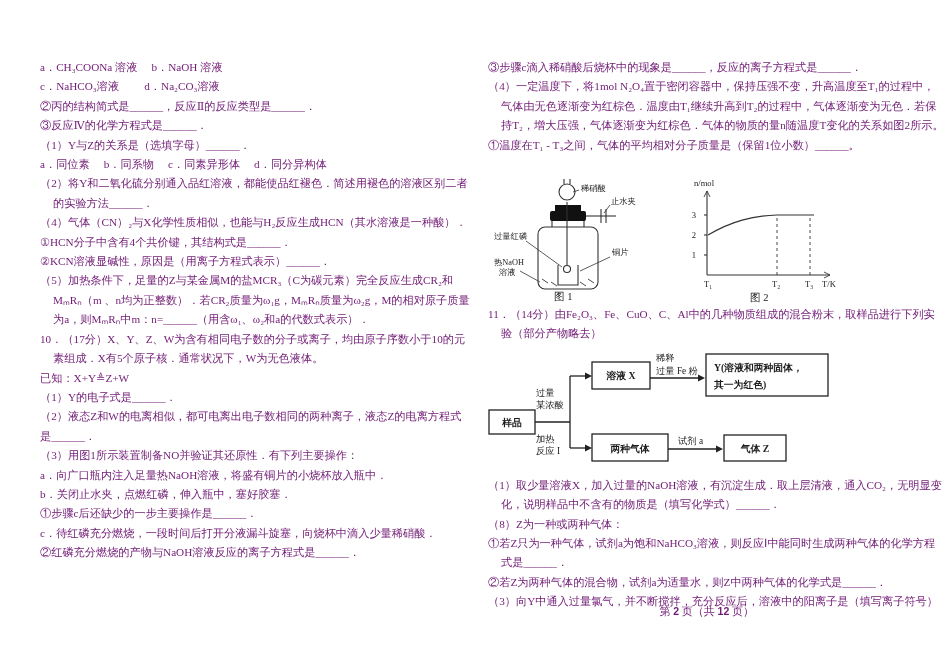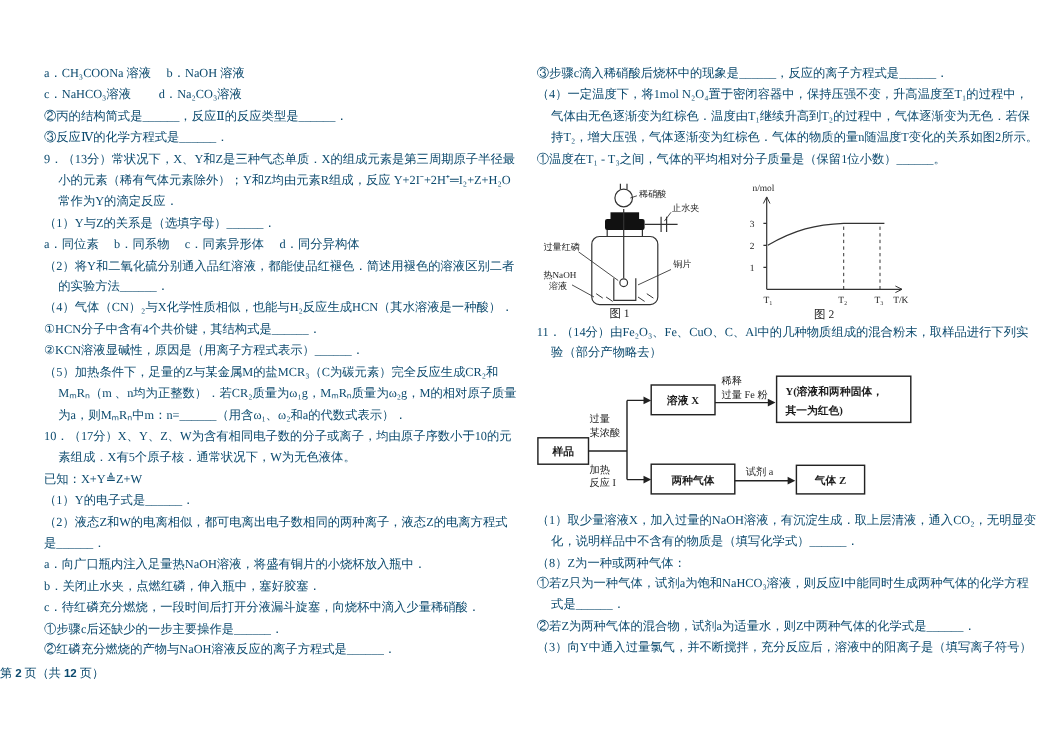--- a/index.html
+++ b/index.html
@@ -1,62 +1,62 @@
 <!DOCTYPE html>
 <html><head>
 <meta charset="utf-8">
 <style>
   html,body{margin:0;padding:0;background:#f7f7f5;}
   .sheet{position:relative;width:950px;height:672px;background:#ffffff;overflow:hidden;
-         font-family:"Liberation Serif","DejaVu Serif",serif;color:#0c4a6e;}
+         font-family:"Liberation Serif","DejaVu Serif",serif;color:#701a75;}
   .cols{position:absolute;top:58px;left:40px;display:flex;gap:16px;}
   .col{width:432px;}
   .col.right{width:456px;}
   .col p{margin:0;font-size:11.2px;line-height:19.4px;}
   .hang{padding-left:13px;text-indent:-13px;font-family:Liberation Serif, serif;}
-  .figrow{display:flex;gap:6px;margin:8px 0 2px 6px;}
+  .figrow{display:flex;gap:16px;margin:20px 0 2px 6px;}
   svg{display:block;}
   svg text{font-family:"Liberation Serif","DejaVu Serif",serif;fill:#1c1c1c;}
   .diag-label{font-size:8.3px;}
   .axis-label{font-size:8.6px;}
   .tick-label{font-size:8.6px;}
   .caption{font-size:10.5px;}
   .flow-label{font-size:9.3px;}
   .flow-box-label{font-size:9.8px;font-weight:bold;}
-  .footer{position:absolute;top:604px;left:0;width:754px;text-align:left;font-size:11px;}
+  .footer{position:absolute;top:604px;left:0;width:754px;text-align:right;font-size:11px;}
   .footer .num{font-weight:bold;font-family:"Liberation Sans","DejaVu Sans",sans-serif;font-size:10.5px;}
   .flowwrap{margin:4px 0 6px 0;}
 </style>
 </head>
 <body>
 
 <div class="sheet">
   <div class="cols">
 
     <div class="col">
       <p>a．CH₃COONa 溶液　 b．NaOH 溶液</p>
       <p>c．NaHCO₃溶液　　 d．Na₂CO₃溶液</p>
       <p>②丙的结构简式是______，反应Ⅱ的反应类型是______．</p>
       <p>③反应Ⅳ的化学方程式是______．</p>
-      <p class="hang">9．（13分）常状况下，X、Y和Z是三种气态单质．X的组成元素是第三周期原子半径最小的元素（稀有气体元素除外）；Y和Z均由元素R组成，反应 Y+2I⁻+2H⁺═I₂+Z+H₂O 常作为Y的滴定反应．</p>
       <p>（1）Y与Z的关系是（选填字母）______．</p>
       <p>a．同位素　 b．同系物　 c．同素异形体　 d．同分异构体</p>
       <p class="hang">（2）将Y和二氧化硫分别通入品红溶液，都能使品红褪色．简述用褪色的溶液区别二者的实验方法______．</p>
       <p>（4）气体（CN）₂与X化学性质相似，也能与H₂反应生成HCN（其水溶液是一种酸）．</p>
       <p>①HCN分子中含有4个共价键，其结构式是______．</p>
       <p>②KCN溶液显碱性，原因是（用离子方程式表示）______．</p>
       <p class="hang">（5）加热条件下，足量的Z与某金属M的盐MCR₃（C为碳元素）完全反应生成CR₂和MₘRₙ（m 、n均为正整数）．若CR₂质量为ω₁g，MₘRₙ质量为ω₂g，M的相对原子质量为a，则MₘRₙ中m：n=______（用含ω₁、ω₂和a的代数式表示）．</p>
       <p class="hang">10．（17分）X、Y、Z、W为含有相同电子数的分子或离子，均由原子序数小于10的元素组成．X有5个原子核．通常状况下，W为无色液体。</p>
       <p>已知：X+Y≜Z+W</p>
       <p>（1）Y的电子式是______．</p>
       <p>（2）液态Z和W的电离相似，都可电离出电子数相同的两种离子，液态Z的电离方程式是______．</p>
+      <p>（3）用图1所示装置制备NO并验证其还原性．有下列主要操作：</p>
       <p>a．向广口瓶内注入足量热NaOH溶液，将盛有铜片的小烧杯放入瓶中．</p>
       <p>b．关闭止水夹，点燃红磷，伸入瓶中，塞好胶塞．</p>
+      <p>①步骤c后还缺少的一步主要操作是______．</p>
       <p>c．待红磷充分燃烧，一段时间后打开分液漏斗旋塞，向烧杯中滴入少量稀硝酸．</p>
-      <p>①步骤c后还缺少的一步主要操作是______．</p>
       <p>②红磷充分燃烧的产物与NaOH溶液反应的离子方程式是______．</p>
     </div>
 
     <div class="col right">
       <p>③步骤c滴入稀硝酸后烧杯中的现象是______，反应的离子方程式是______．</p>
       <p class="hang">（4）一定温度下，将1mol N₂O₄置于密闭容器中，保持压强不变，升高温度至T₁的过程中，气体由无色逐渐变为红棕色．温度由T₁继续升高到T₂的过程中，气体逐渐变为无色．若保持T₂，增大压强，气体逐渐变为红棕色．气体的物质的量n随温度T变化的关系如图2所示。</p>
       <p>①温度在T₁ - T₃之间，气体的平均相对分子质量是（保留1位小数）______。</p>
 
       <div class="figrow">
 

